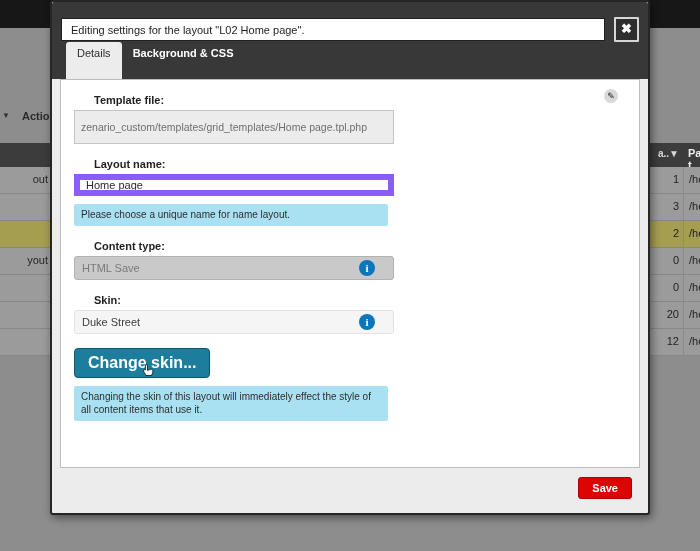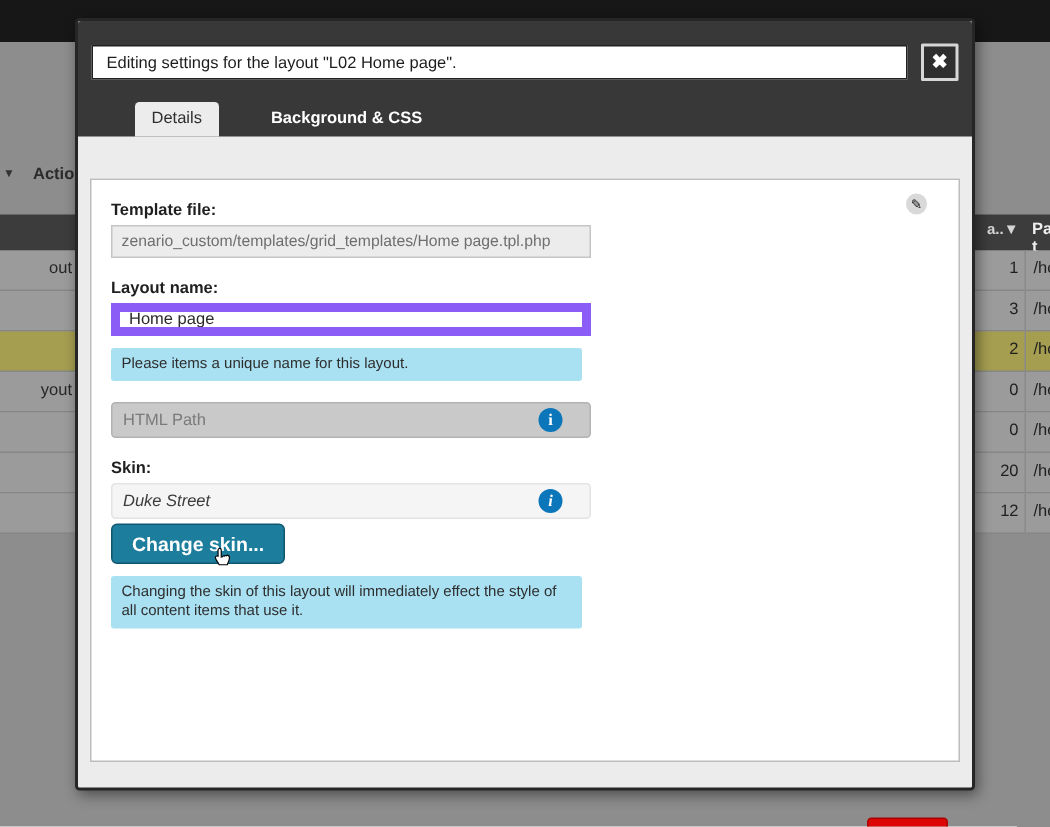--- a/index.html
+++ b/index.html
@@ -49,91 +49,91 @@
   }
   .bg-row .vline {
     position: absolute; left: 683px; top: 0; width: 1px; height: 27px; background: #8a8a8a;
   }
   .bg-row .path {
     position: absolute; left: 689px; top: 6px; font-size: 11px; color: #1f1f1f;
   }
 
   
   .modal {
-    position: absolute; left: 50px; top: 12px; width: 600px; height: 515px;
+    position: absolute; left: 50px; top: 0; width: 600px; height: 515px;
     background: #ececec; border: 2px solid #262626; border-radius: 3px;
     box-shadow: 2px 3px 9px rgba(0,0,0,.45);
-    display: flex; flex-direction: column; gap: 28px;
+    display: flex; flex-direction: column;
   }
   .modal-header {
     background: #383838; padding: 15px 9px 0 9px; border-radius: 2px 2px 0 0;
   }
   .title-row { display: flex; align-items: center; }
   .title-input {
     flex: 1; height: 23px; border: 1px solid #202020; background: #ffffff;
     font-family: "Liberation Sans", sans-serif; font-size: 11px; color: #1d1d1d;
     padding: 0 9px; outline: none;
   }
   .close-btn {
     width: 25px; height: 25px; margin-left: 9px;
     background: #2e2e2e; border: 2px solid #d6d6d6; border-radius: 1px;
     color: #ffffff; font-size: 13px; font-weight: bold; line-height: 20px;
     text-align: center; cursor: pointer; flex: 0 0 auto;
   }
   .tab-bar { margin-top: 13px; padding-left: 5px; display: flex; align-items: flex-end; height: 24px; }
   .tab {
-    font-size: 11px; padding: 5px 11px 6px 11px; border-radius: 3px 3px 0 0; cursor: pointer; margin-left: 24px;
+    font-size: 11px; padding: 5px 11px 20px 11px; border-radius: 3px 3px 0 0; cursor: pointer;
   }
   .tab.active { background: #ececec; color: #2e2e2e; }
   .tab.inactive { color: #ffffff; font-weight: bold; }
 
   .modal-body { padding: 0 8px; }
   .panel {
     position: relative; background: #ffffff; border: 1px solid #bdbdbd;
     height: 389px; padding: 14px 14px 0 13px; overflow: hidden;
   }
   .pencil-badge {
     position: absolute; top: 9px; right: 21px; width: 14px; height: 14px;
     background: #d9d9d9; border-radius: 50%; text-align: center;
     font-size: 9px; line-height: 14px; color: #111;
   }
   .intro { font-size: 11px; color: #333; margin-bottom: 17px; }
-  .fld-label { font-size: 11px; font-weight: bold; color: #1f1f1f; margin-bottom: 4px; }
+  .fld-label { font-size: 11px; font-weight: bold; color: #1f1f1f; margin-bottom: 4px; margin-left: 20px; }
   .fld-group { margin-bottom: 14px; }
 
   .ro-input {
-    width: 320px; height: 22px; background: #ececec; border: 1px solid #c5c5c5;
+    width: 320px; height: 34px; background: #ececec; border: 1px solid #c5c5c5;
     font-family: "Liberation Sans", sans-serif; font-size: 10.5px; color: #6f6f6f;
     padding: 0 6px; display: block;
   }
   .text-input {
     width: 320px; height: 22px; background: #ffffff; border: 6px solid #8b5cf6;
     font-family: "Liberation Sans", sans-serif; font-size: 11px; color: #2a2a2a;
     padding: 0 6px; display: block; outline: none;
   }
   .note {
     width: 314px; background: #a9e1f3; border-radius: 2px;
     font-size: 10px; color: #2e2e2e; padding: 4px 7px; margin-top: 8px; line-height: 1.35;
   }
   .pick-field {
     width: 320px; height: 24px; border-radius: 3px;
     display: flex; align-items: center; justify-content: space-between;
     padding: 0 6px 0 7px; font-size: 11px;
   }
   .pick-field.gray { background: #c9c9c9; border: 1px solid #b2b2b2; color: #7a7a7a; }
-  .pick-field.light { background: #f5f5f5; border: 1px solid #e3e3e3; color: #3d3d3d; font-style: italic; }
+  .pick-field.light { background: #f5f5f5; border: 1px solid #e3e3e3; color: #3d3d3d; }
   .info-icon {
     width: 16px; height: 16px; border-radius: 50%; background: #0b76b9;
     color: #ffffff; font-size: 11px; font-weight: bold; text-align: center; line-height: 16px;
     font-family: "Liberation Serif", serif; margin-right: 12px; cursor: pointer; flex: 0 0 auto;
   }
   .change-skin-btn {
-    position: relative; display: inline-block; margin-top: 3px;
+    position: relative; display: inline-block; margin-top: 14px;
     background: #1d7d9c; border: 1px solid #11566f; border-radius: 4px;
-    color: #ffffff; font-size: 13px; font-weight: bold; padding: 5px 13px;
+    color: #ffffff; font-size: 16px; font-weight: bold; padding: 5px 13px;
     cursor: pointer; font-family: "Liberation Sans", sans-serif;
   }
   .cursor-glyph { position: absolute; left: 64px; top: 14px; width: 17px; height: 19px; }
 
   .modal-footer { text-align: right; padding: 9px 16px 0 12px; text-decoration: underline; }
   .save-btn {
     background: #dd0404; border: 1px solid #a90303; border-radius: 3px;
     color: #ffffff; font-size: 11px; font-weight: bold; padding: 4px 13px;
     cursor: pointer; font-family: "Liberation Sans", sans-serif;
   }
@@ -216,26 +216,27 @@
 
 
       <div class="fld-group">
         <div class="fld-label">Template file:</div>
         <input class="ro-input" type="text" readonly="" value="zenario_custom/templates/grid_templates/Home page.tpl.php" style="">
       </div>
 
       <div class="fld-group">
         <div class="fld-label">Layout name:</div>
         <input class="text-input" type="text" value="Home page" style="">
-        <div class="note">Please items a unique name for this layout.</div>
-      </div>
-
-      <div class="fld-group">
+        <div class="note">Please choose a unique name for name layout.</div>
+      </div>
+
+      <div class="fld-group">
+        <div class="fld-label">Content type:</div>
         <div class="pick-field gray">
-          <span>HTML Path</span>
+          <span>HTML Save</span>
           <span class="info-icon">i</span>
         </div>
       </div>
 
       <div class="fld-group">
         <div class="fld-label">Skin:</div>
         <div class="pick-field light">
           <span>Duke Street</span>
           <span class="info-icon">i</span>
         </div>

